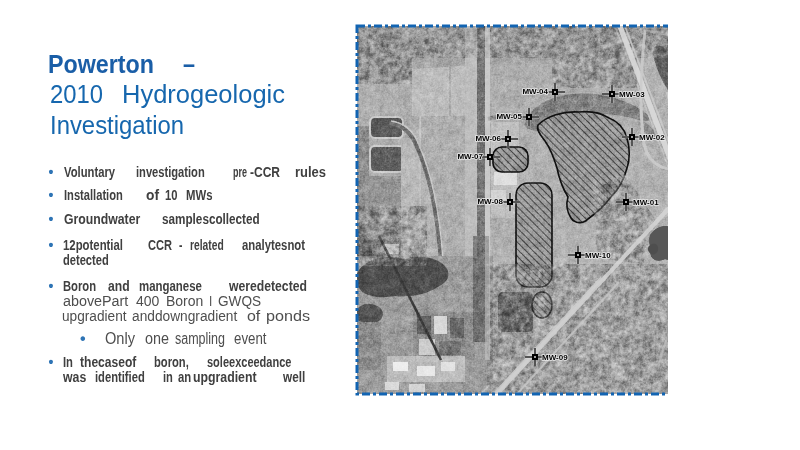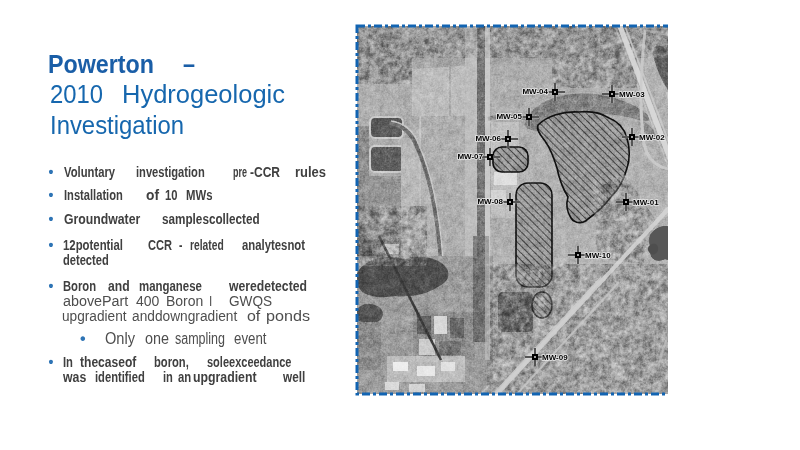--- a/index.html
+++ b/index.html
@@ -47,21 +47,21 @@
   <div class="t b" style="left:63.0px;top:252.9px;transform:scaleX(0.794);transform-origin:0 0">detected</div>
   <div class="t d" style="left:48.6px;top:278.5px">•</div>
   <div class="t b" style="left:63.2px;top:278.5px;transform:scaleX(0.803);transform-origin:0 0">Boron</div>
   <div class="t b" style="left:107.9px;top:278.5px;transform:scaleX(0.868);transform-origin:0 0">and</div>
   <div class="t b" style="left:139.4px;top:278.5px;transform:scaleX(0.816);transform-origin:0 0">manganese</div>
   <div class="t b" style="left:228.8px;top:278.5px;transform:scaleX(0.871);transform-origin:0 0">weredetected</div>
   <div class="t r" style="left:62.5px;top:293.6px;transform:scaleX(1.023);transform-origin:0 0">abovePart</div>
   <div class="t r" style="left:136.0px;top:293.6px">400</div>
   <div class="t r" style="left:165.9px;top:293.6px">Boron</div>
   <div class="t r" style="left:209.0px;top:293.6px;transform:scaleX(0.848);transform-origin:0 0">I</div>
-  <div class="t r" style="left:229px;top:293.6px;transform:scaleX(0.972);transform-origin:0 0">GWQS</div>
+  <div class="t r" style="left:218px;top:293.6px;transform:scaleX(0.972);transform-origin:0 0">GWQS</div>
   <div class="t r" style="left:61.6px;top:308.7px;transform:scaleX(0.975);transform-origin:0 0">upgradient</div>
   <div class="t r" style="left:131.8px;top:308.7px;transform:scaleX(0.980);transform-origin:0 0">anddowngradient</div>
   <div class="t r" style="left:247.0px;top:308.7px;transform:scaleX(1.138);transform-origin:0 0">of</div>
   <div class="t r" style="left:266.3px;top:308.7px;transform:scaleX(1.153);transform-origin:0 0">ponds</div>
   <div class="t ds" style="left:80.0px;top:330.4px">•</div>
   <div class="t s" style="left:105.0px;top:330.4px;transform:scaleX(0.912);transform-origin:0 0">Only</div>
   <div class="t s" style="left:145.0px;top:330.4px;transform:scaleX(0.899);transform-origin:0 0">one</div>
   <div class="t s" style="left:174.5px;top:330.4px;transform:scaleX(0.781);transform-origin:0 0">sampling</div>
   <div class="t s" style="left:233.7px;top:330.4px;transform:scaleX(0.830);transform-origin:0 0">event</div>
   <div class="t d" style="left:48.6px;top:354.5px">•</div>

